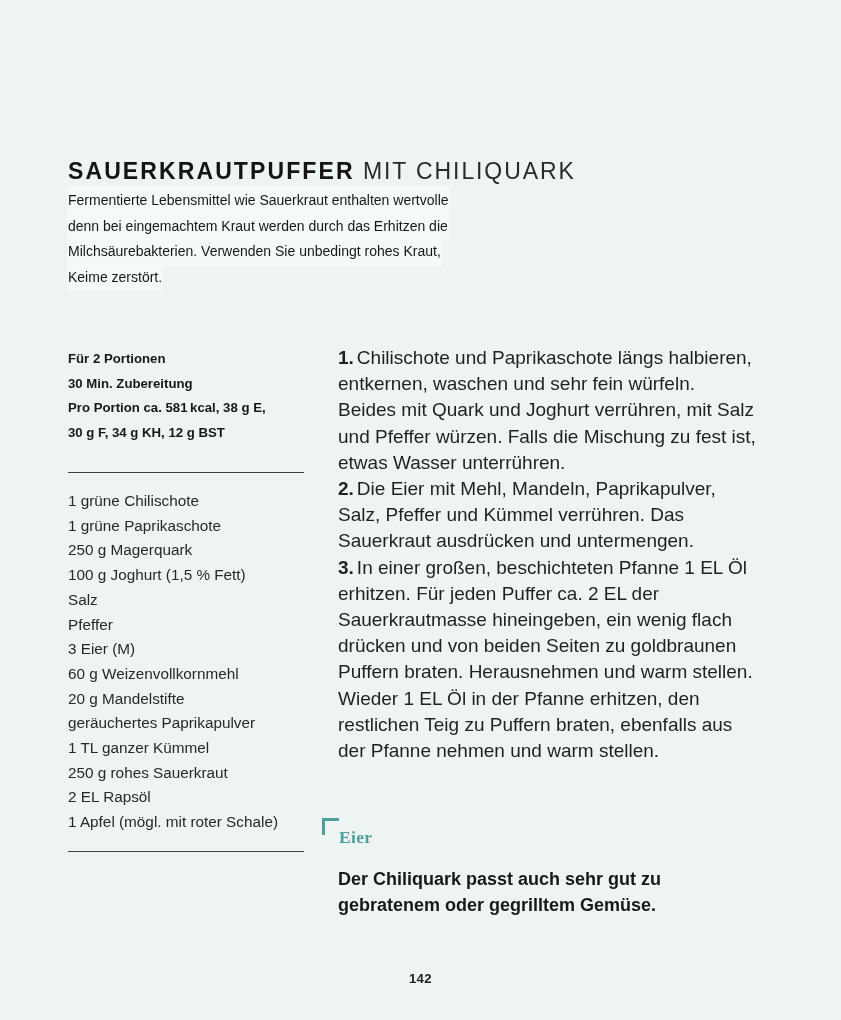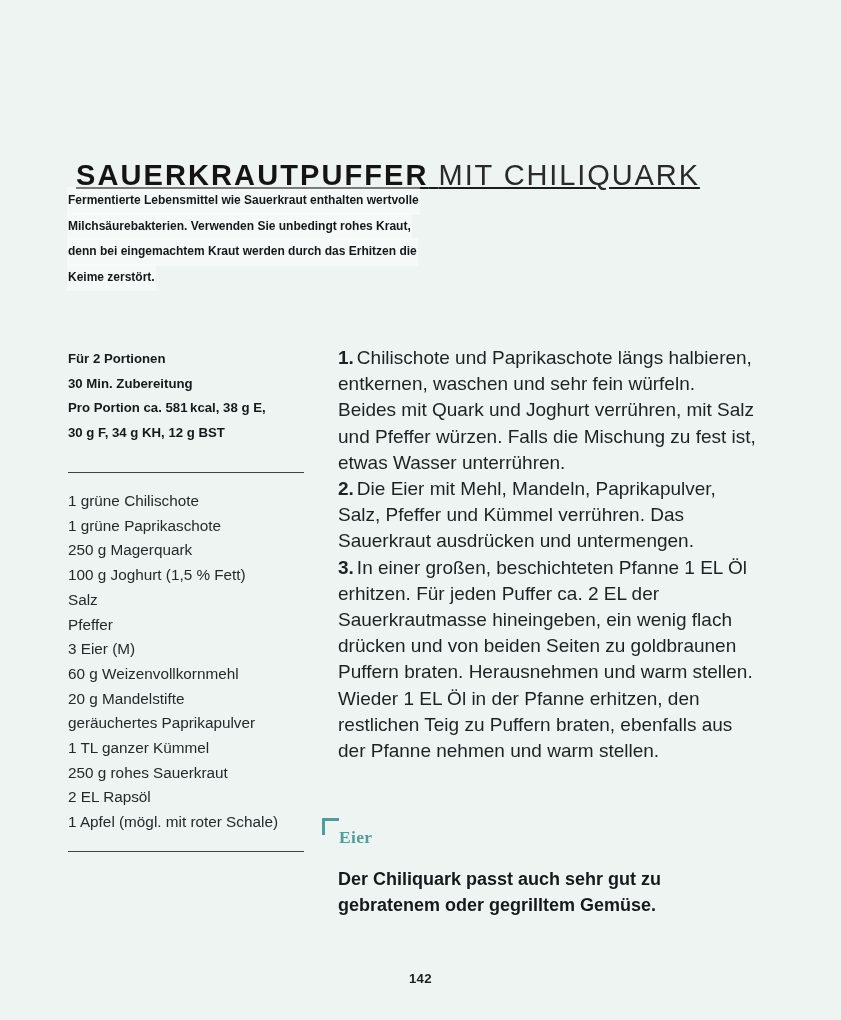--- a/index.html
+++ b/index.html
@@ -17,47 +17,46 @@
   }
 
   .page {
     position: absolute;
     inset: 0;
   }
 
   
   .title {
     position: absolute;
-    left: 76px;
+    left: 68px;
     top: 140px;
     width: 720px;
-    font-size: 29px;
+    font-size: 23px;
     line-height: 32px;
     white-space: nowrap;
-    text-decoration: underline;
   }
   .title .main {
     font-weight: 700;
     letter-spacing: 2.1px;
     color: #141414;
   }
   .title .sub {
     font-weight: 300;
     letter-spacing: 1.9px;
     color: #2a2a2a;
   }
 
   
   .intro {
     position: absolute;
     left: 68px;
     top: 188px;
     width: 470px;
-    font-size: 12px;
-    font-weight: 700;
+    font-size: 14px;
+    font-weight: 400;
     line-height: 25.5px;
     color: #15181a;
   }
   .intro span.ln {
     display: block;
     background: rgba(255,255,255,0.42);
     box-shadow: 0 0 0 1px rgba(255,255,255,0.42);
     width: fit-content;
   }
 
@@ -169,22 +168,22 @@
 <body>
 
 <div class="page">
 
   <h1 class="title">
     <span class="main">SAUERKRAUTPUFFER</span><span class="sub"> <span>MIT CHILIQUARK</span></span>
   </h1>
 
   <div class="intro">
     <span class="ln">Fermentierte Lebensmittel wie Sauerkraut enthalten wertvolle</span>
+    <span class="ln">denn bei eingemachtem Kraut werden durch das Erhitzen die</span>
     <span class="ln">Milchsäurebakterien. Verwenden Sie unbedingt rohes Kraut,</span>
-    <span class="ln">denn bei eingemachtem Kraut werden durch das Erhitzen die</span>
     <span class="ln">Keime zerstört.</span>
   </div>
 
   <div class="left-col">
     <div class="meta">
       <div>Für 2 Portionen</div>
       <div>30 Min. Zubereitung</div>
       <div>Pro Portion ca. 581 kcal, 38 g E,</div>
       <div>30 g F, 34 g KH, 12 g BST</div>
     </div>

